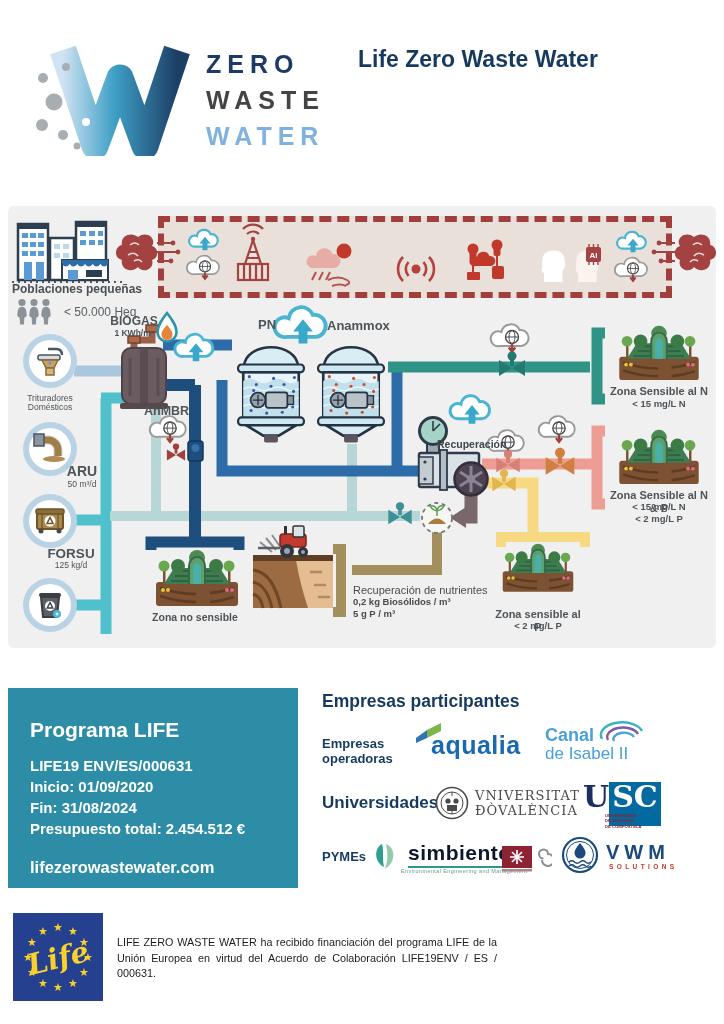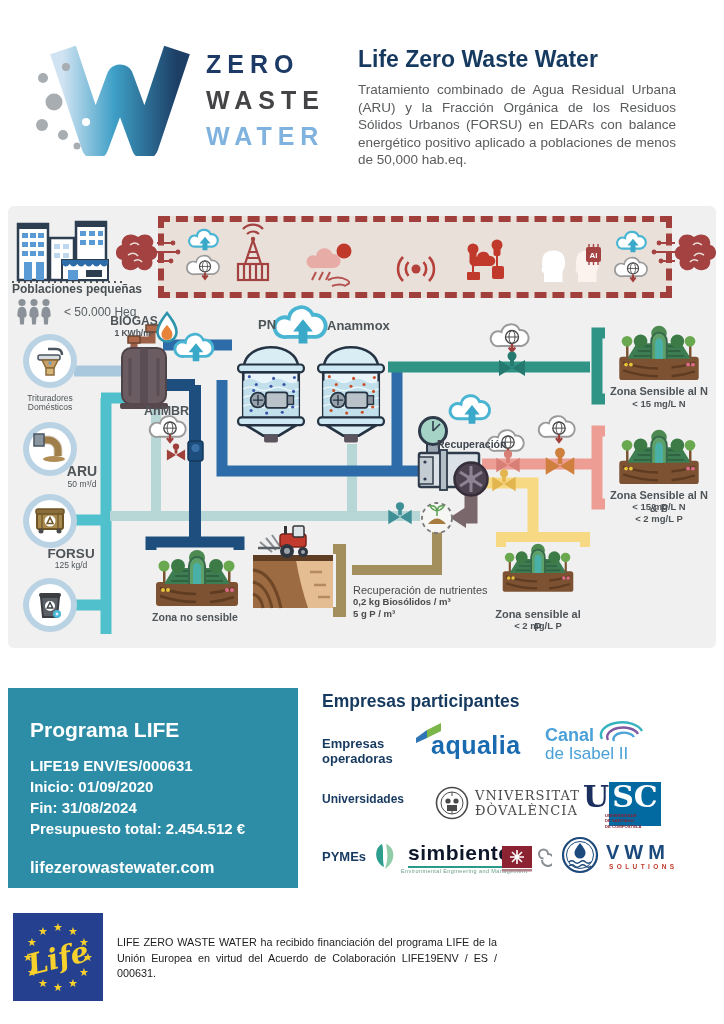--- a/index.html
+++ b/index.html
@@ -40,21 +40,20 @@
         <circle cx="44" cy="104" r="3.5"></circle>
         <circle cx="33" cy="25" r="4"></circle>
     </g>
     <circle cx="53" cy="80" r="4" fill="#fff"></circle>
   </svg>
   <div class="logo-word" style="left:206px;top:50px;color:#1d3a66">ZERO</div>
   <div class="logo-word" style="left:206px;top:122px;color:#7fb2de">WATER</div>
   <div class="logo-word" style="left:206px;top:86px;color:#444447">WASTE</div>
 
   <div class="lb b" style="left:358px;top:46px;font-size:23px;color:#16395f">Life Zero Waste Water</div>
-  <div class="lb" style="left:358px;top:81px;width:318px;font-size:13.5px;line-height:17.5px;color:#595b5d;text-align:justify">Tratamiento combinado de Agua Residual Urbana (ARU) y la Fracción Orgánica de los Residuos Sólidos Urbanos (FORSU) en EDARs con balance energético positivo aplicado a poblaciones de menos de 50,000 hab.eq.</div>
 
   <div class="panel"></div>
   <div class="band"></div>
 
   <svg class="abs" style="left:8px;top:205px" width="708" height="443" viewBox="8 205 708 443">
     <defs>
 
       <symbol id="tank" viewBox="0 0 90 112">
         <path d="M14 24 a31 22 0 0 1 62 0" fill="#d9edf5" stroke="#253242" stroke-width="3"></path>
         <rect x="7" y="22" width="76" height="9" rx="4" fill="#cde8f2" stroke="#253242" stroke-width="2.5"></rect>
@@ -421,21 +420,21 @@
   <div class="lb b" style="left:545px;top:725px;font-size:18px;color:#4aa0d8">Canal</div>
   <svg class="abs" style="left:596px;top:720px" width="52" height="22" viewBox="0 0 52 22">
     <g fill="none" stroke-width="2.4">
       <path d="M6 19 a20 12 0 0 1 40 -8" stroke="#35b4c0"></path>
       <path d="M12 20 a15 9 0 0 1 30 -6" stroke="#7f5aa0"></path>
       <path d="M18 21 a10 6 0 0 1 20 -4" stroke="#4ba3d8"></path>
     </g>
   </svg>
   <div class="lb" style="left:545px;top:744px;font-size:17px;color:#4aa0d8">de Isabel II</div>
 
-  <div class="lb b" style="left:322px;top:793px;font-size:12px;color:#16395f">Universidades</div>
+  <div class="lb b" style="left:322px;top:793px;font-size:17px;color:#16395f">Universidades</div>
   <svg class="abs" style="left:435px;top:786px" width="34" height="34" viewBox="0 0 34 34">
     <circle cx="17" cy="17" r="15.5" fill="#fff" stroke="#4a4a4a" stroke-width="1.6"></circle>
     <circle cx="17" cy="17" r="11" fill="none" stroke="#4a4a4a" stroke-width="1"></circle>
     <circle cx="13" cy="15" r="2.6" fill="#4a4a4a"></circle>
       <circle cx="21" cy="15" r="2.6" fill="#4a4a4a"></circle>
     <rect x="12" y="19" width="10" height="6" fill="#4a4a4a"></rect>
     <path d="M17 6 v4 M17 24 v4" stroke="#4a4a4a" stroke-width="1"></path>
   </svg>
   <div class="lb serif" style="left:475px;top:789px;font-size:13px;color:#4a4a4a;letter-spacing:1px">VNIVERSITAT</div>
   <div class="lb serif" style="left:475px;top:804px;font-size:13px;color:#4a4a4a;letter-spacing:1px">ĐÒVALÈNCIA</div>

